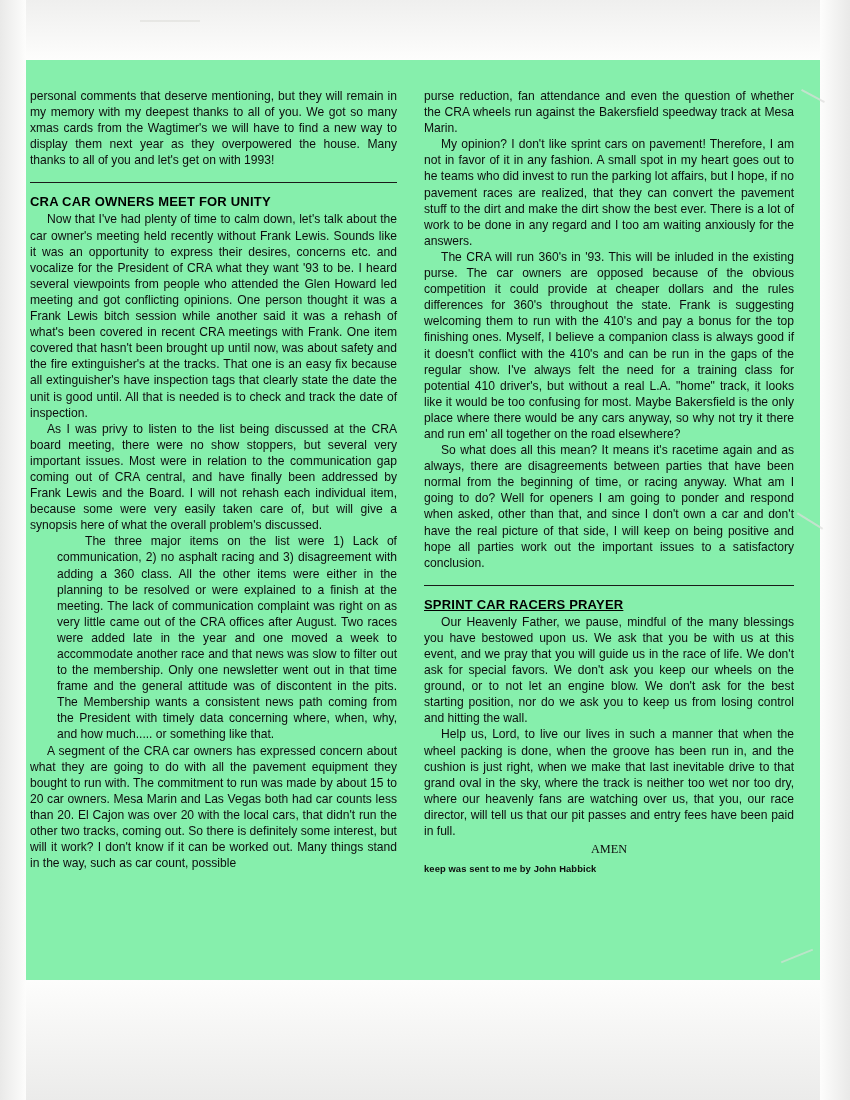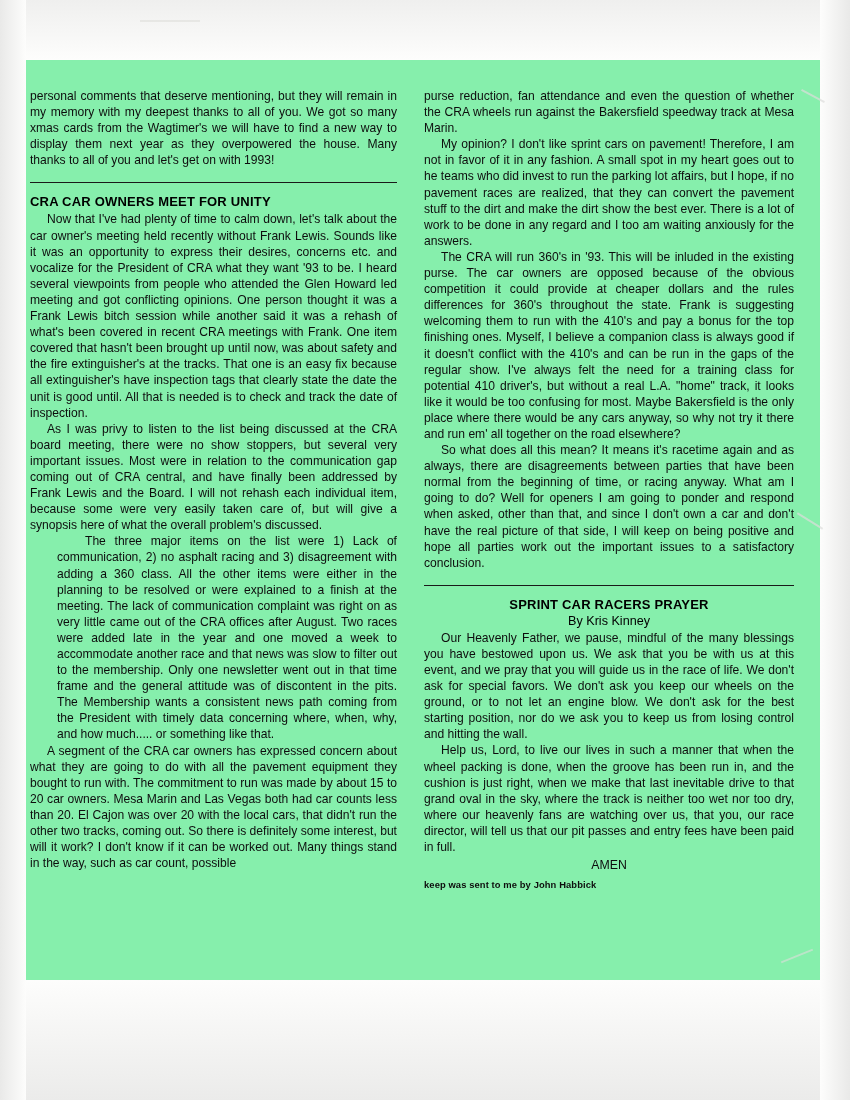--- a/index.html
+++ b/index.html
@@ -71,31 +71,32 @@
     border: 0;
     border-top: 1.3px solid #1a1a1a;
     margin: 14px 0 0 0;
   }
   h2 {
     font-size: 13px;
     font-weight: bold;
     margin: 11px 0 2px 0;
     letter-spacing: 0.2px;
   }
-  h2.centered { text-align: center; }
+  h2.centered { text-align: left; text-decoration: underline; }
   .byline {
     text-align: center;
     font-size: 12.6px;
     margin: 1px 0 2px 0;
   }
   .amen {
     text-align: center;
     font-size: 12.3px;
     margin-top: 2px;
     text-indent: 0;
+    font-family: Liberation Serif, serif;
   }
   .credit {
     font-size: 9.4px;
     font-weight: bold;
     margin-top: 4px;
     text-indent: 0;
     letter-spacing: 0.1px;
   }
   
   .artifact {
@@ -136,21 +137,20 @@
 
     <div class="col right">
       <p class="noindent">purse reduction, fan attendance and even the question of whether the CRA wheels run against the Bakersfield speedway track at Mesa Marin.</p>
       <p>My opinion? I don't like sprint cars on pavement! Therefore, I am not in favor of it in any fashion. A small spot in my heart goes out to he teams who did invest to run the parking lot affairs, but I hope, if no pavement races are realized, that they can convert the pavement stuff to the dirt and make the dirt show the best ever. There is a lot of work to be done in any regard and I too am waiting anxiously for the answers.</p>
       <p>The CRA will run 360's in '93. This will be inluded in the existing purse. The car owners are opposed because of the obvious competition it could provide at cheaper dollars and the rules differences for 360's throughout the state. Frank is suggesting welcoming them to run with the 410's and pay a bonus for the top finishing ones. Myself, I believe a companion class is always good if it doesn't conflict with the 410's and can be run in the gaps of the regular show. I've always felt the need for a training class for potential 410 driver's, but without a real L.A. "home" track, it looks like it would be too confusing for most. Maybe Bakersfield is the only place where there would be any cars anyway, so why not try it there and run em' all together on the road elsewhere?</p>
       <p>So what does all this mean? It means it's racetime again and as always, there are disagreements between parties that have been normal from the beginning of time, or racing anyway. What am I going to do? Well for openers I am going to ponder and respond when asked, other than that, and since I don't own a car and don't have the real picture of that side, I will keep on being positive and hope all parties work out the important issues to a satisfactory conclusion.</p>
 
       <hr class="rule">
 
       <h2 class="centered">SPRINT CAR RACERS PRAYER</h2>
-      <div class="byline">By  Kris Kinney</div>
 
       <p>Our Heavenly Father, we pause, mindful of the many blessings you have bestowed upon us. We ask that you be with us at this event, and we pray that you will guide us in the race of life. We don't ask for special favors. We don't ask you keep our wheels on the ground, or to not let an engine blow. We don't ask for the best starting position, nor do we ask you to keep us from losing control and hitting the wall.</p>
       <p>Help us, Lord, to live our lives in such a manner that when the wheel packing is done, when the groove has been run in, and the cushion is just right, when we make that last inevitable drive to that grand oval in the sky, where the track is neither too wet nor too dry, where our heavenly fans are watching over us, that you, our race director, will tell us that our pit passes and entry fees have been paid in full.</p>
       <p class="amen">AMEN</p>
       <p class="credit">keep was sent to me by John Habbick</p>
     </div>
 
   </div>
 </div>
 

